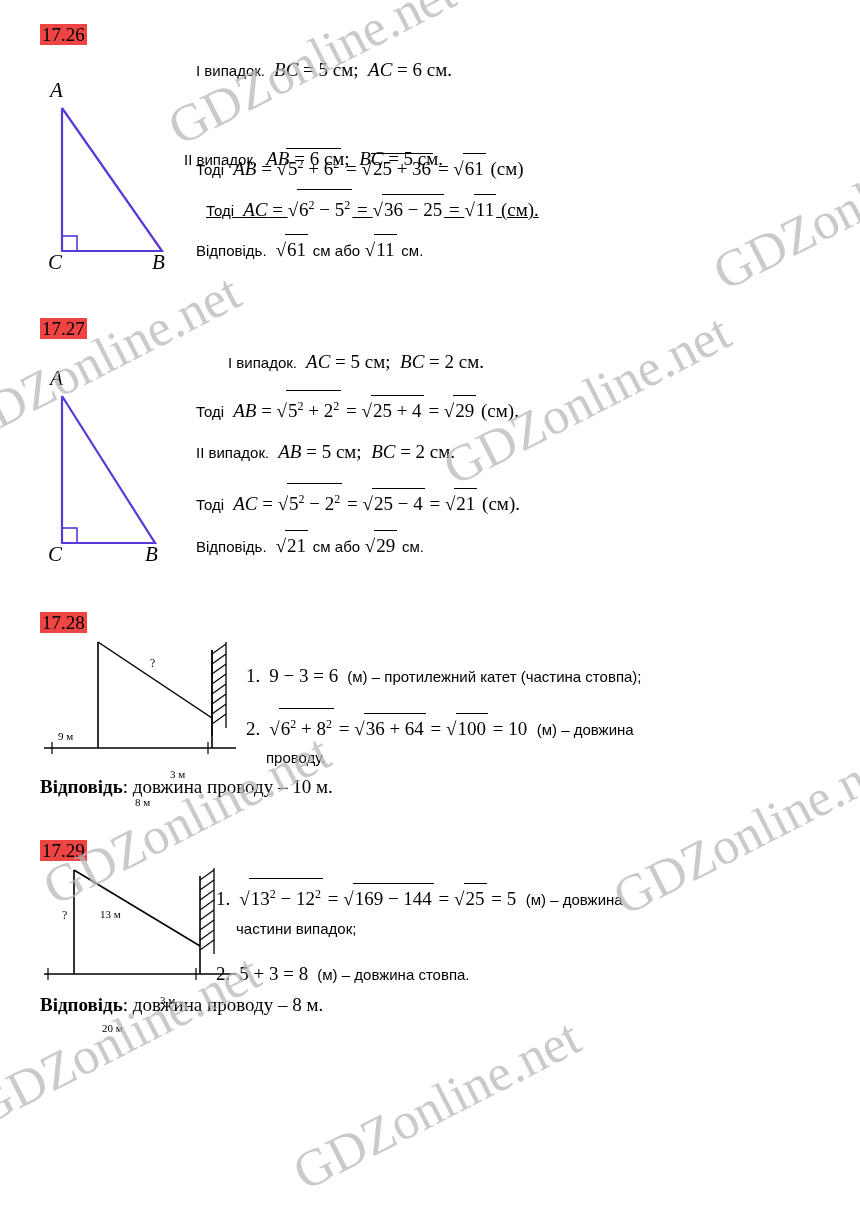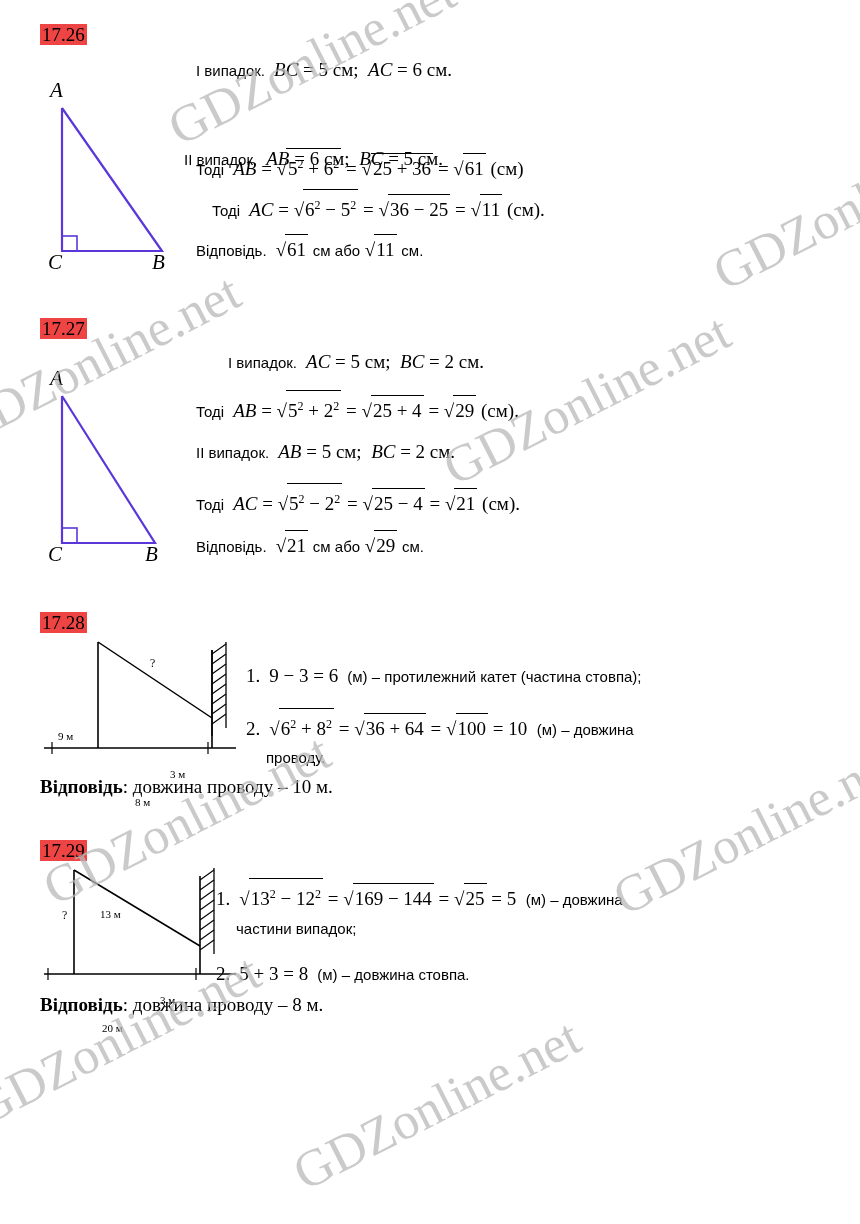--- a/index.html
+++ b/index.html
@@ -150,21 +150,21 @@
     </span>
   </div>
 
   <div class="mathrow" style="left:184px; top:145px;">
     <span class="sans">II випадок.</span>
     <span class="mth">
       &nbsp;<span class="mi">AB</span> = 6 см;&nbsp; <span class="mi">BC</span> = 5 см.
     </span>
   </div>
 
-  <div class="mathrow" style="left:212px; top:189px;">
+  <div class="mathrow" style="left:206px; top:189px;text-decoration:underline;">
     <span class="sans">Тоді</span>
     <span class="mth">
       &nbsp;<span class="mi">AC</span> =
       <span class="radwrap">√<span class="bar">6<sup class="p">2</sup> − 5<sup class="p">2</sup></span></span>
       = <span class="radwrap">√<span class="bar">36 − 25</span></span>
       = <span class="radwrap">√<span class="bar">11</span></span> (см).
     </span>
   </div>
 
   <div class="mathrow" style="left:196px; top:234px;">

